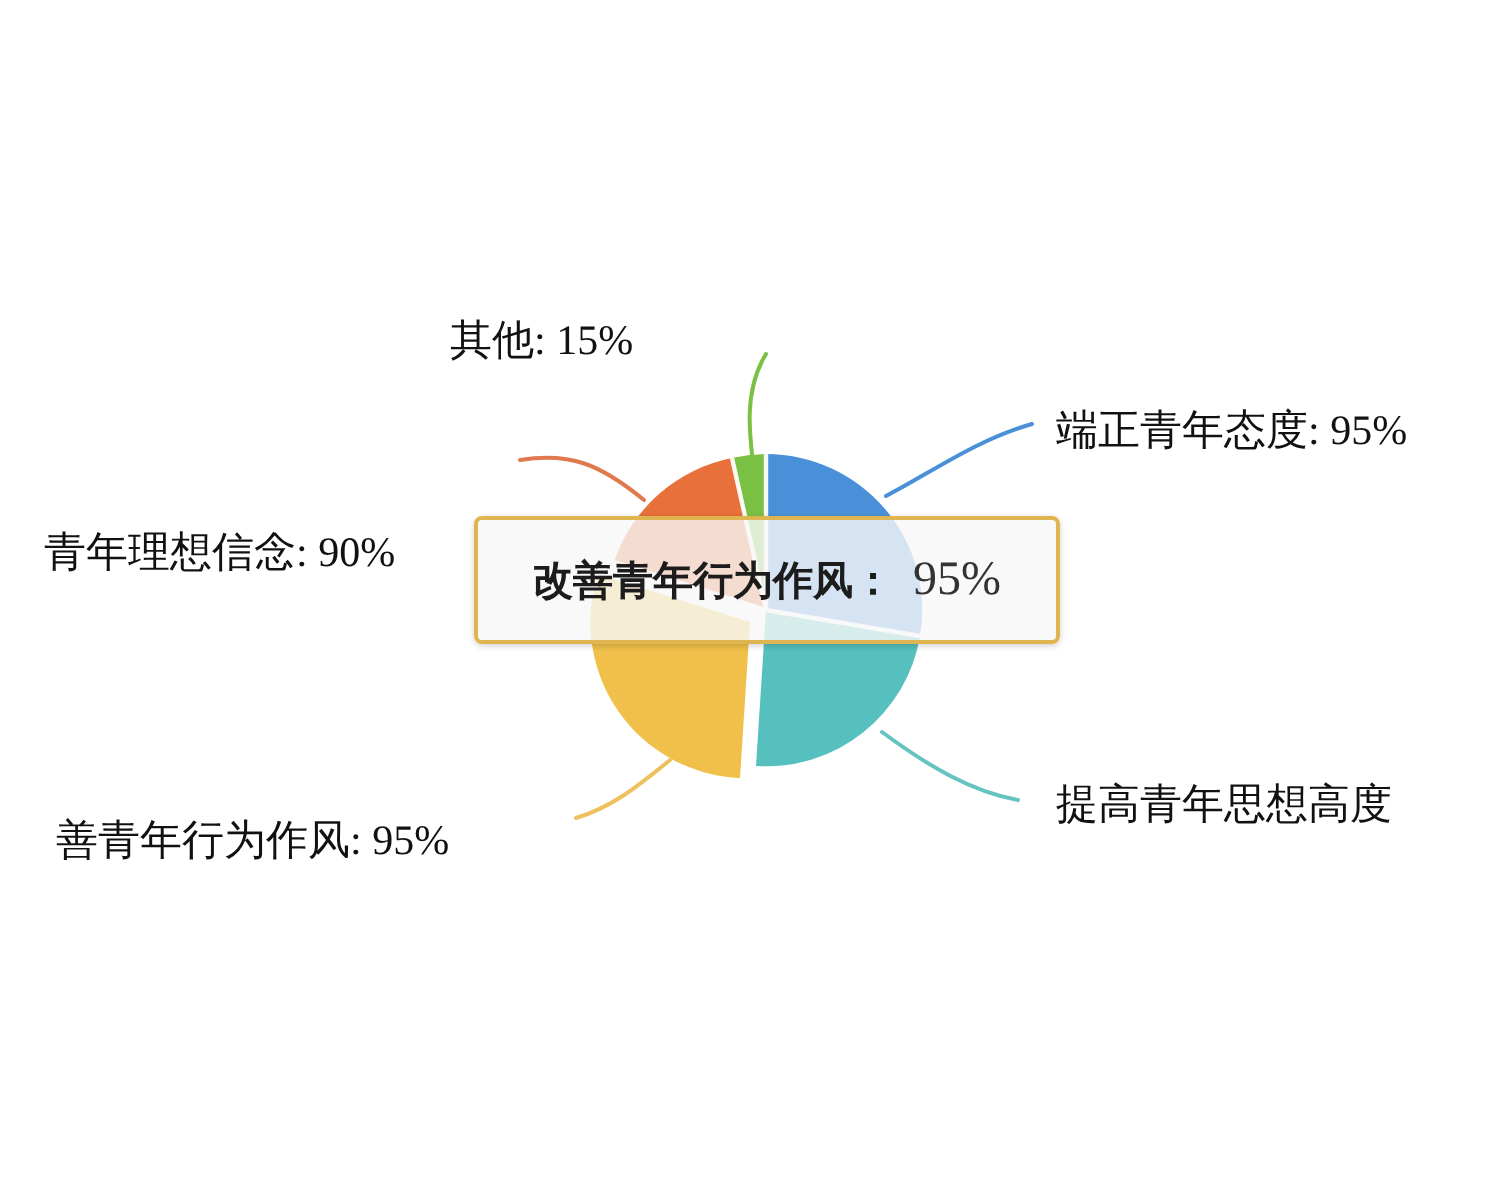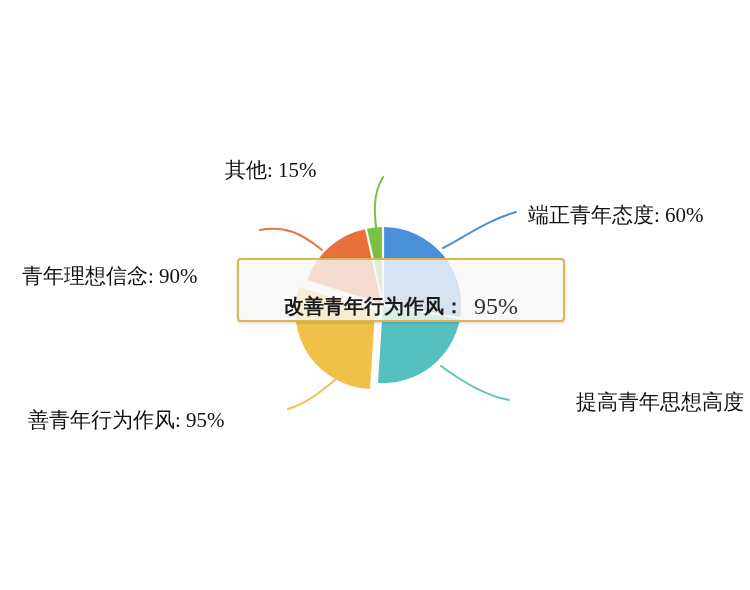--- a/index.html
+++ b/index.html
@@ -41,37 +41,37 @@
     font-family: "Liberation Serif", "DejaVu Serif", serif;
     font-size: 21px;
     line-height: 1;
     letter-spacing: 0px;
   }
 
   
   #label-other        { left: 225px; top: 160px; }
   #label-ideal        { left: 22px;  top: 222px; margin-top: 44px; }
   #label-attitude     { left: 528px; top: 205px; }
-  #label-thought      { left: 528px; top: 392px; margin-left: 48px; }
+  #label-thought      { left: 528px; top: 392px; }
   #label-conduct      { left: 28px;  top: 410px; }
 
   
   #tooltip-box {
     position: absolute;
     left: 237px;
     top: 258px;
-    width: 328px;
+    width: 293px;
     height: 64px;
     box-sizing: border-box;
     border: 2px solid #dfb552;
     border-radius: 4px;
     background: rgba(248, 248, 248, 0.80);
     box-shadow: 0 1px 3px rgba(0,0,0,0.18);
     display: flex;
-    align-items: flex-end;
+    align-items: center;
     justify-content: center;
     gap: 10px;
     padding: 0 14px;
   }
   #tooltip-name {
     font-family: "DejaVu Sans", "Liberation Sans", sans-serif;
     font-size: 20px;
     font-weight: 700;
     color: #1c1c1c;
     white-space: nowrap;
@@ -123,21 +123,21 @@
         <line x1="383" y1="305" x2="307" y2="281"></line>
         <line x1="383" y1="305" x2="366" y2="229"></line>
       </g>
     </g>
   </svg>
 
   <div class="pie-label" id="label-other">其他: 15%</div>
 
   <div class="pie-label" id="label-ideal">青年理想信念: 90%</div>
 
-  <div class="pie-label" id="label-attitude">端正青年态度: 60%</div>
+  <div class="pie-label" id="label-attitude">端正青年态度: 95%</div>
 
   <div class="pie-label" id="label-thought">提高青年思想高度</div>
 
   <div class="pie-label" id="label-conduct">善青年行为作风: 95%</div>
 
   <div id="tooltip-box">
     <span id="tooltip-name">改善青年行为作风：</span>
     <span id="tooltip-value">95%</span>
   </div>
 

